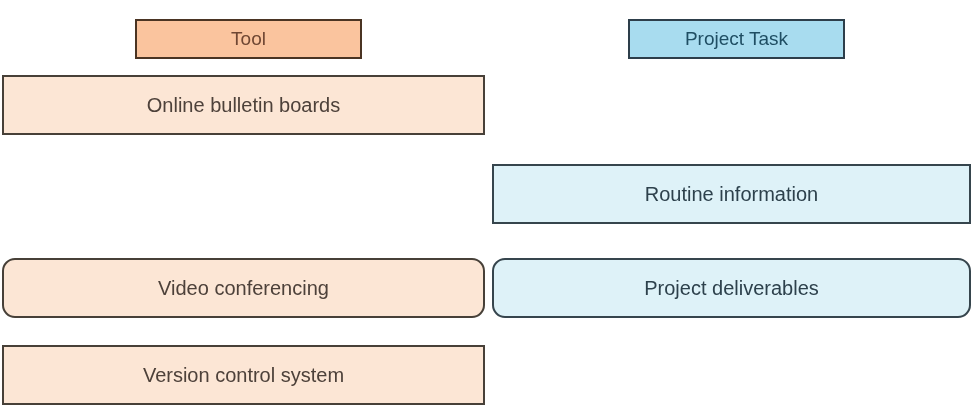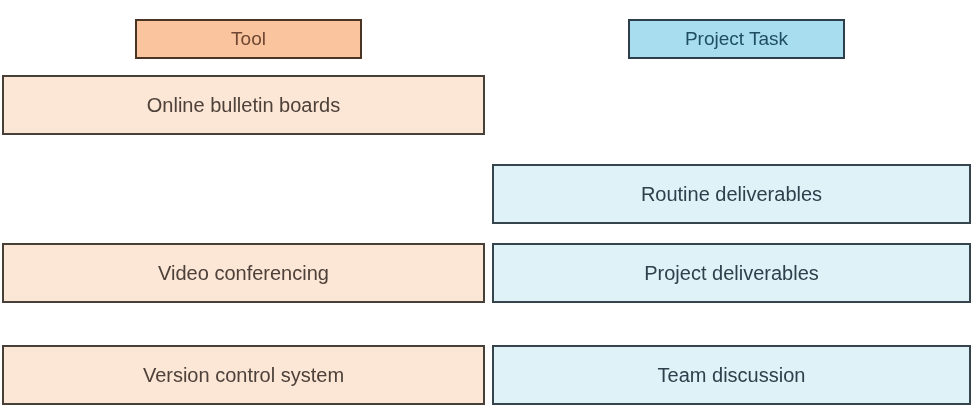--- a/index.html
+++ b/index.html
@@ -58,35 +58,34 @@
   }
   .cell-task {
     left: 492px;
     width: 479px;
     background: var(--task-cell-bg, #def2f8);
     border: 2px solid var(--task-cell-border, #36454d);
     color: var(--task-cell-text, #2d414c);
   }
   .row-1 { top: 75px; text-align: center; }
   .row-2 { top: 164px; }
-  .row-3 { top: 243px; }
+  .row-3 { top: 258px; border-radius: 13px; }
   .row-4 { top: 345px; }
 </style>
 </head>
 <body>
 
 <div class="canvas">
 
   <div class="box header-box header-tool">Tool</div>
 
   <div class="box header-box header-task">Project Task</div>
 
   <div class="box cell cell-tool row-1">Online bulletin boards</div>
 
-  <div class="box cell cell-task row-2">Routine deliverables</div>
+  <div class="box cell cell-task row-2">Routine information</div>
 
   <div class="box cell cell-tool row-3">Video conferencing</div>
   <div class="box cell cell-task row-3">Project deliverables</div>
 
   <div class="box cell cell-tool row-4">Version control system</div>
-  <div class="box cell cell-task row-4">Team discussion</div>
 
 </div>
 
 </body></html>

